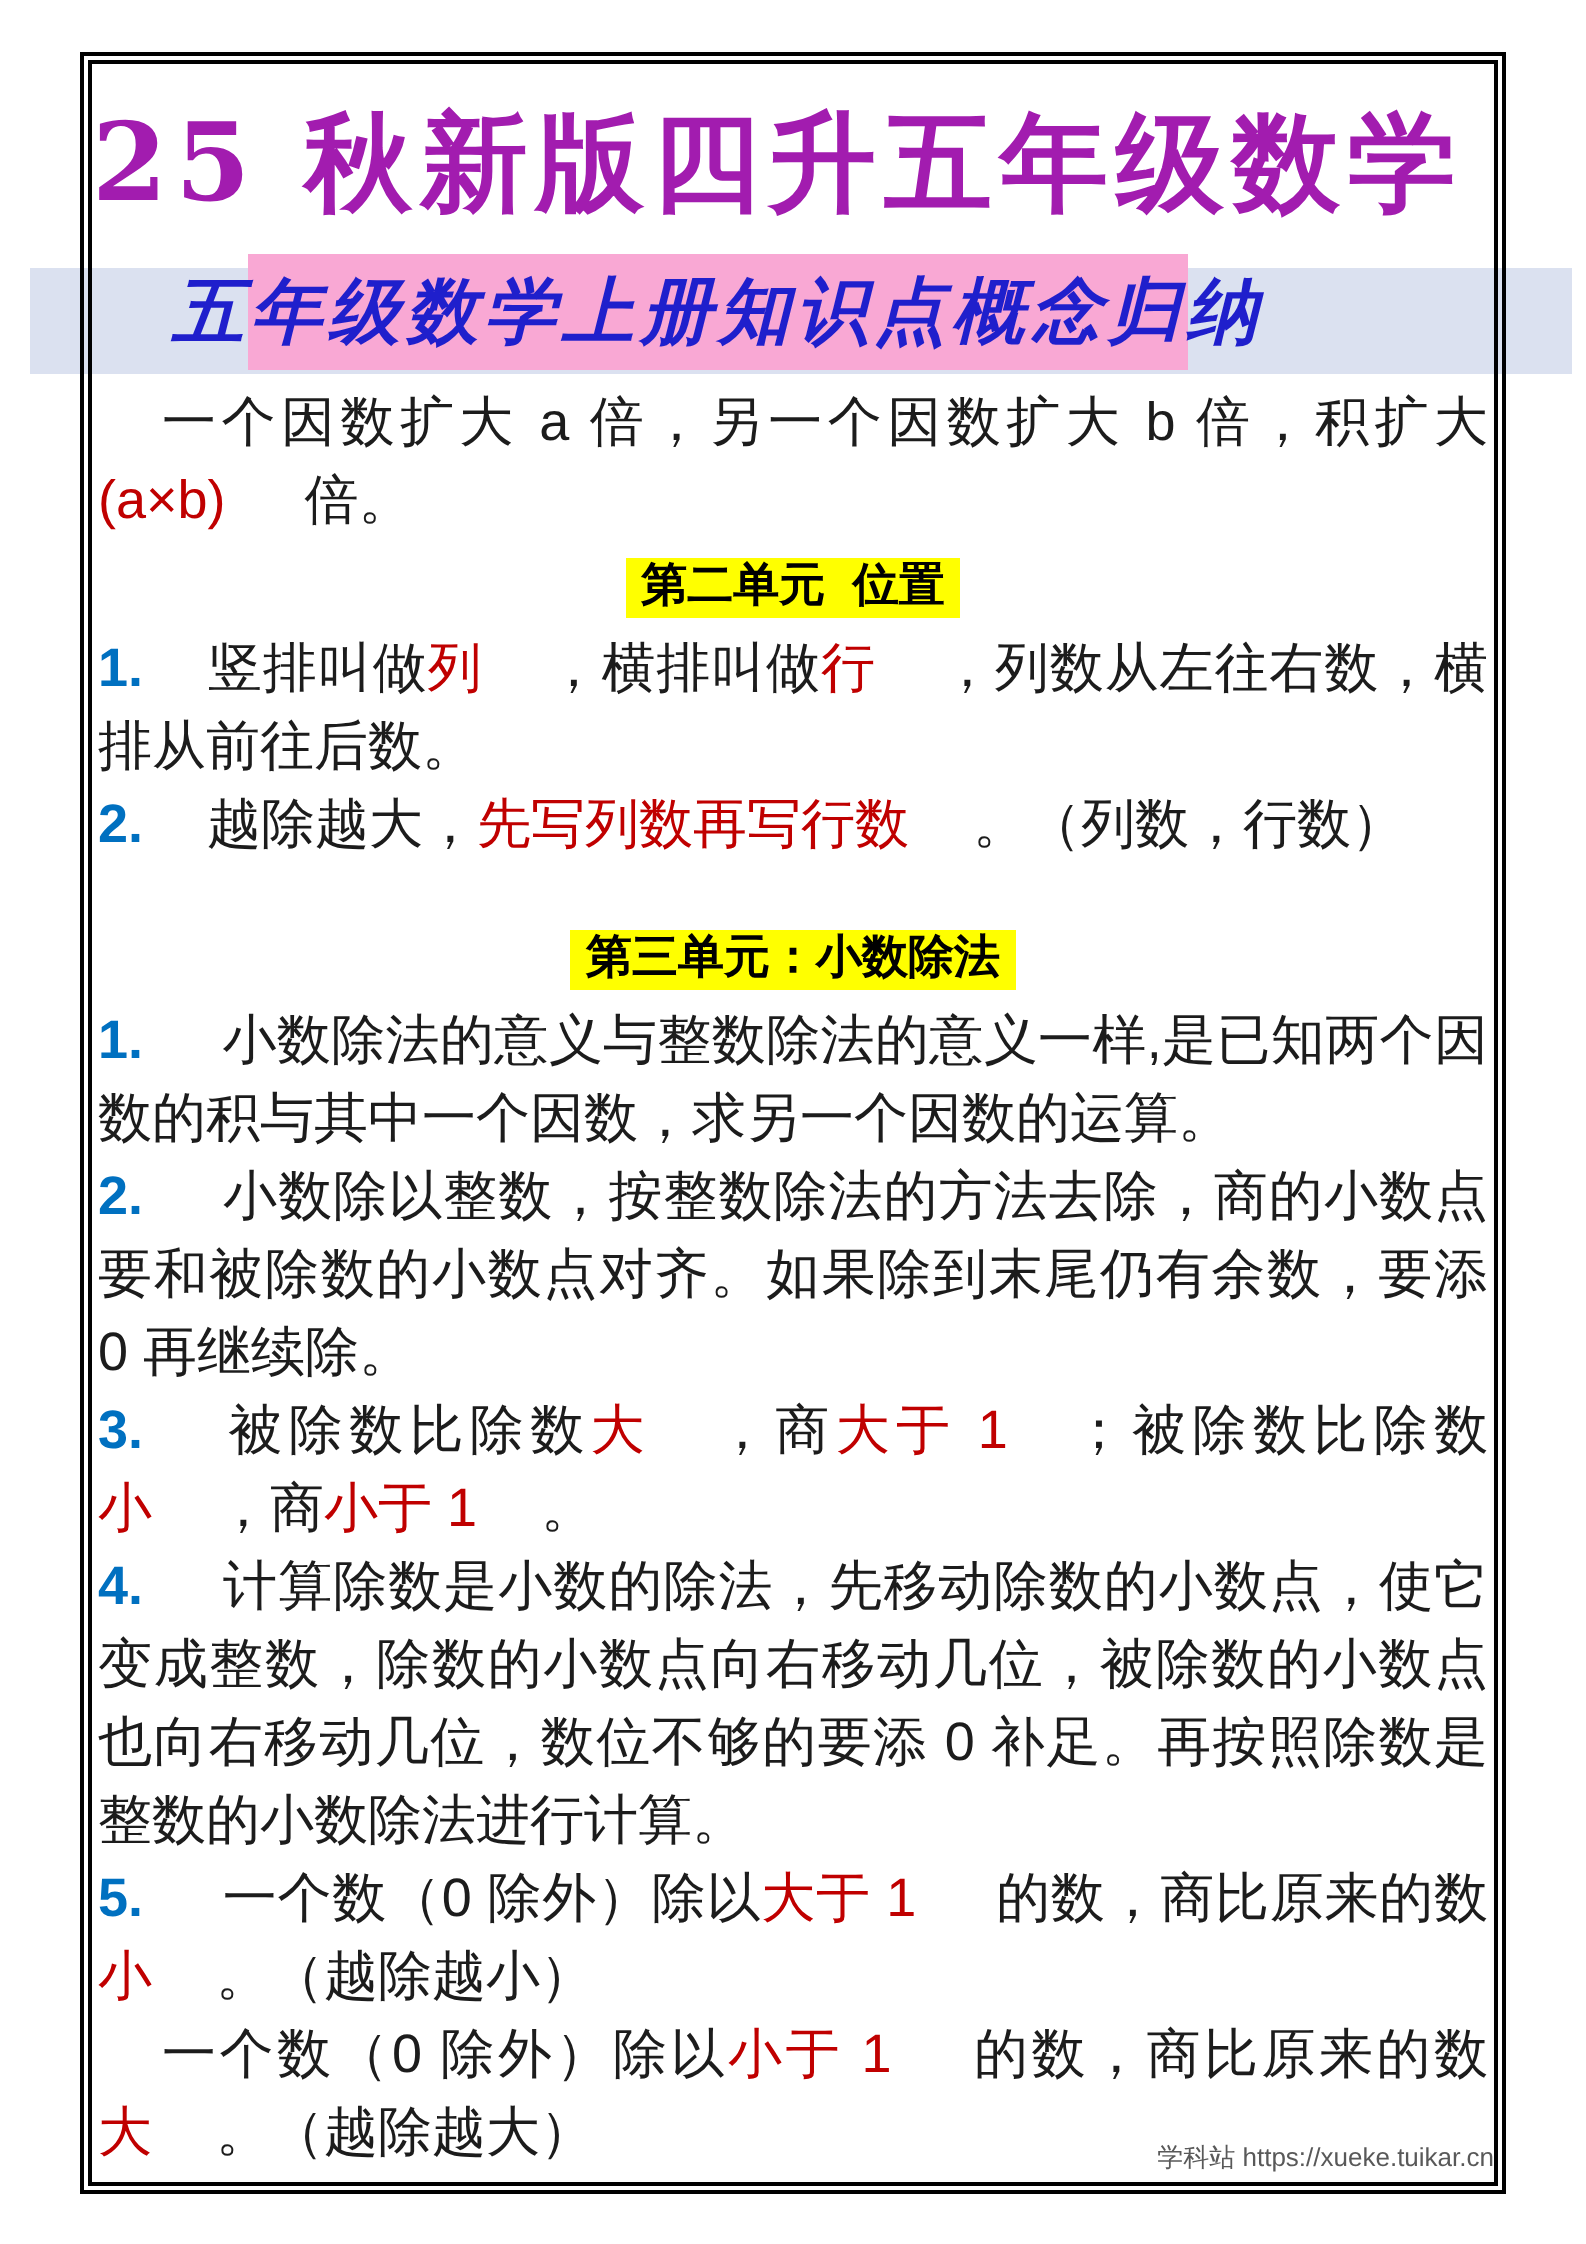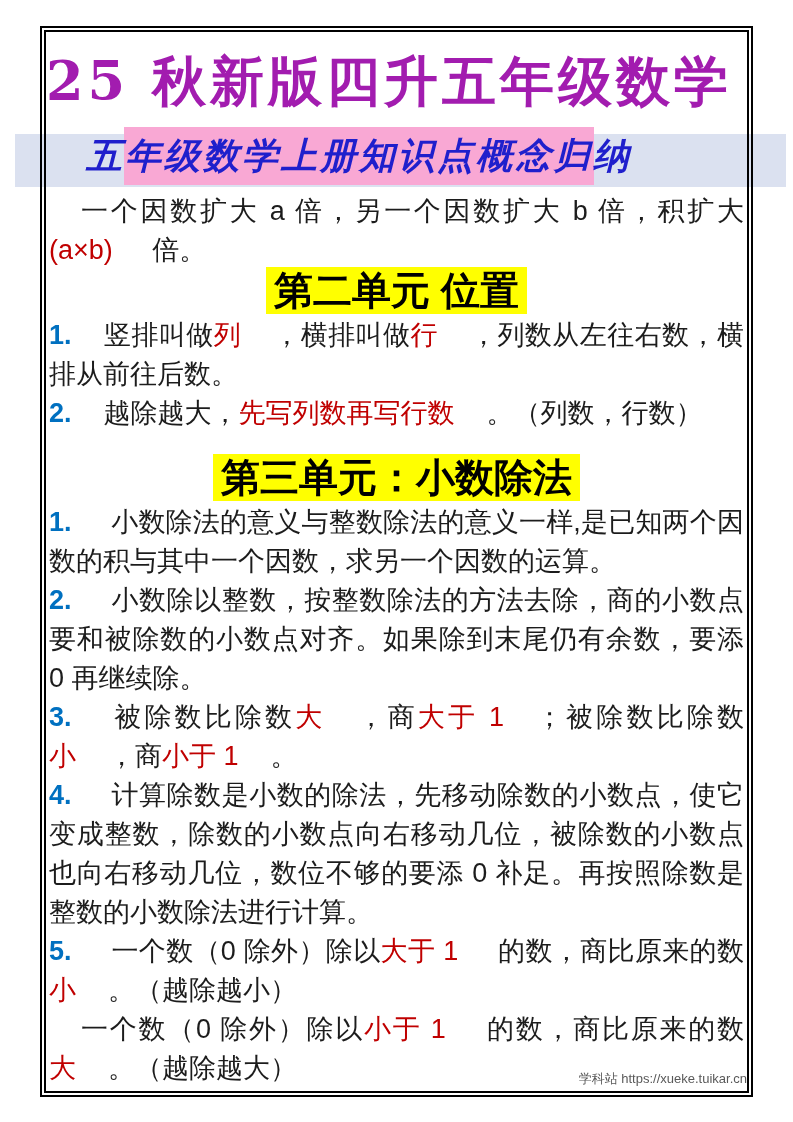--- a/index.html
+++ b/index.html
@@ -31,22 +31,22 @@
     letter-spacing:4px;white-space:nowrap;
   }
   .doc-body{
     position:absolute;top:160px;left:3px;right:3px;
     font-size:27px;line-height:39px;font-weight:500;
     color:var(--body,#1C1C1C);text-align:justify;z-index:4;
   }
   .para{margin:0;}
   .heading{text-align:center;margin:1px 0;line-height:40px;}
   .heading .hl{
-    background:var(--hl,#FFFF00);font-weight:bold;font-size:39px;
-    padding:2px 8px;color:#000;
+    background:var(--hl,#FFFF00);font-weight:bold;font-size:23px;
+    padding:2px 8px;color:#000;font-family:Liberation Mono, monospace;
   }
   .spacer{height:24px;}
   .c-k{color:var(--body,#1C1C1C);margin-left:32px;}
   .c-r{color:var(--red,#C00000);}
   .c-b{color:var(--blue,#0070C0);font-weight:bold;}
   .footer{
     position:absolute;bottom:3px;left:0;width:100%;text-align:right;
     font-size:13px;color:var(--footer,#595959);z-index:4;
   }
 </style>

